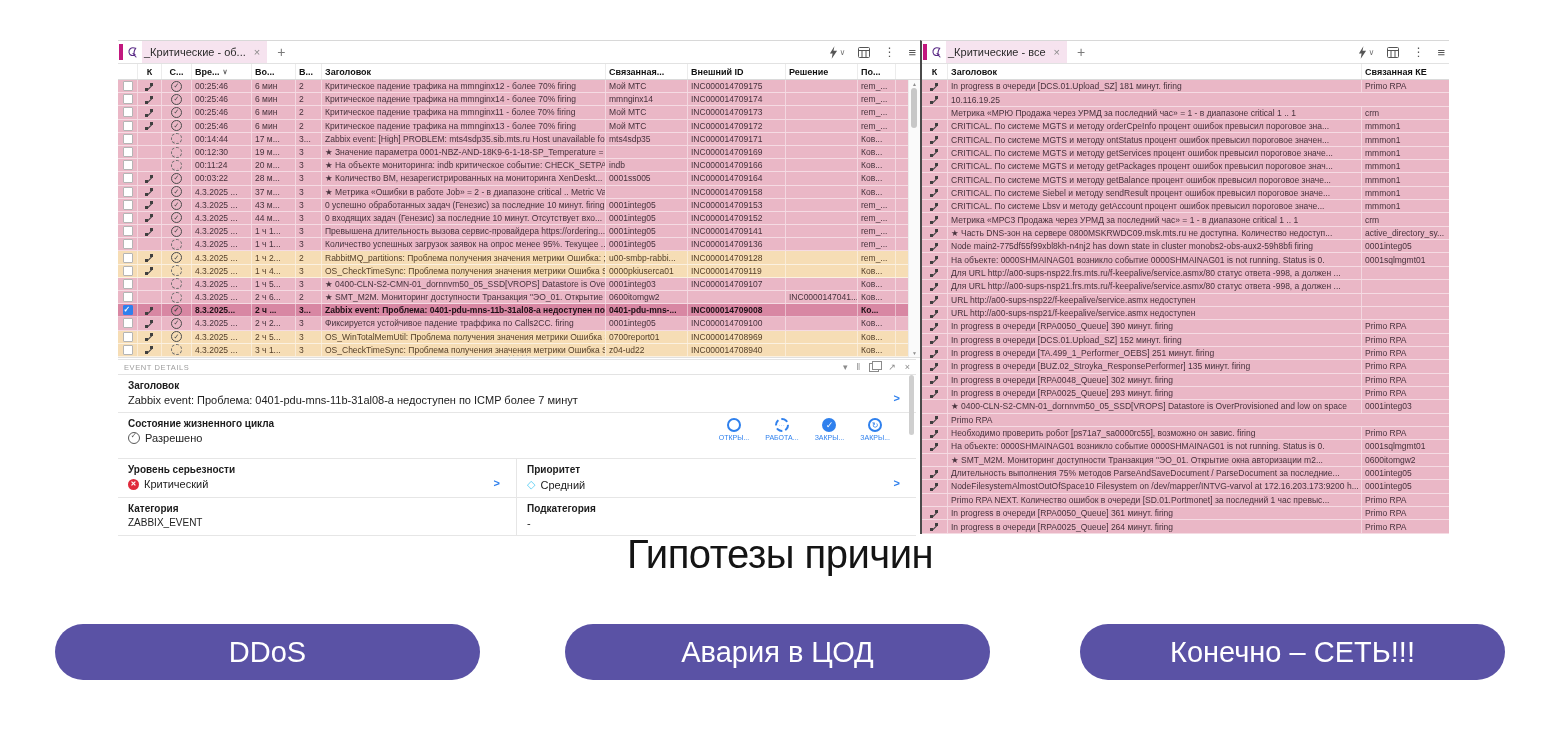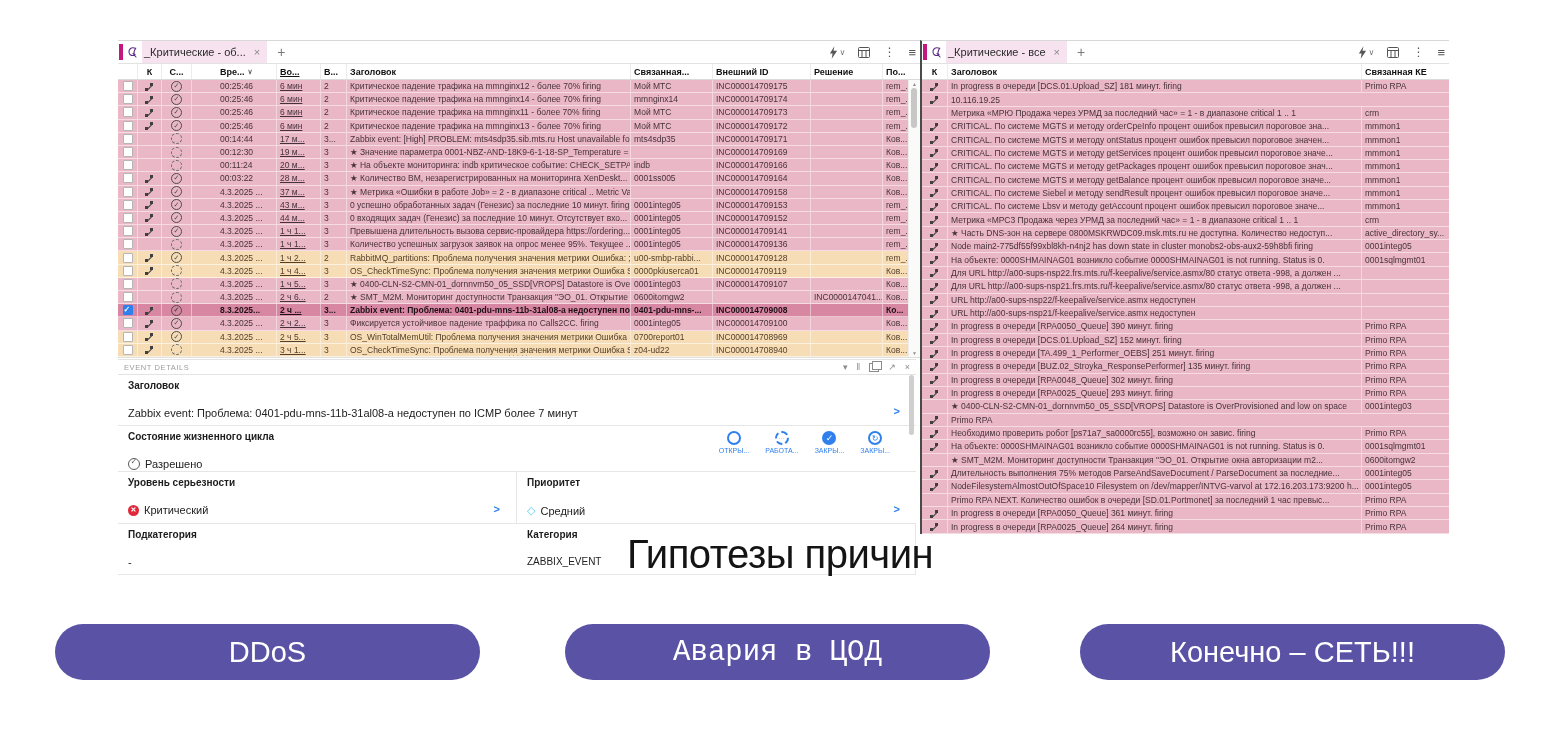--- a/index.html
+++ b/index.html
@@ -32,22 +32,22 @@
 
   .tbody{position:relative;}
   .lrow{display:flex;height:12.2px;align-items:center;font-size:8.5px;line-height:12px;color:#46323c;cursor:pointer;}
   .lrow .c{border-right:1px solid rgba(255,255,255,.45);height:100%;display:flex;align-items:center;}
   .lrow.pink{background:#eab7c6;border-bottom:1px solid rgba(255,255,255,.5);}
   .lrow.orange{background:#f6ddb5;border-bottom:1px solid rgba(255,255,255,.6);color:#55402a;}
   .lrow.sel{background:#d887a3;color:#1d1016;font-weight:700;}
   .cb{width:20px;justify-content:center;}
   .ck{width:24px;justify-content:center;}
   .cs{width:30px;justify-content:center;}
-  .ct{width:60px;margin-left:25px;}
-  .ca{width:44px;text-decoration:underline;}
+  .ct{width:60px;}
+  .ca{width:44px;}
   .cv{width:26px;}
   .cttl{width:284px;}
   .crel{width:82px;}
   .cid{width:98px;}
   .cres{width:72px;}
   .cpo{width:38px;}
   .csb{width:12px;border-right:none !important;}
 
   .rrow{display:flex;height:12.35px;align-items:center;font-size:8.5px;line-height:12px;color:#46323c;
         background:#eab7c6;border-bottom:1px solid rgba(255,255,255,.5);cursor:pointer;}
@@ -90,21 +90,21 @@
 
   
   .details{position:absolute;left:118px;width:798px;background:#fff;}
   .dbar{display:flex;align-items:center;height:14px;border-top:1px solid #e3e3e3;border-bottom:1px solid #e3e3e3;padding:0 6px;}
   .dbar .dtitle{font-size:7.5px;color:#9d9d9d;letter-spacing:.6px;}
   .dbar .dicons{margin-left:auto;display:flex;align-items:center;gap:9px;color:#8b8b8b;font-size:9px;}
   .ico-win{display:inline-block;width:8px;height:7px;border:1px solid #8b8b8b;position:relative;}
   .ico-win::before{content:"";position:absolute;left:2px;top:-3px;width:8px;height:7px;border:1px solid #8b8b8b;background:#fff;}
   .dblock{position:relative;padding:5px 10px 6px;border-bottom:1px solid #e6e6e6;}
   .dlabel{font-size:10px;font-weight:700;color:#1c1c1c;}
-  .dvalue{font-size:11px;color:#222;margin-top:16px;display:flex;align-items:center;gap:5px;}
+  .dvalue{font-size:11px;color:#222;margin-top:3px;display:flex;align-items:center;gap:5px;}
   .chev{position:absolute;right:16px;bottom:8px;color:#2f80ed;font-weight:700;font-size:11px;cursor:pointer;}
   .lifecycle{position:absolute;right:26px;top:5px;display:flex;gap:16px;}
   .lc{display:flex;flex-direction:column;align-items:center;cursor:pointer;}
   .cir{width:14px;height:14px;border-radius:50%;box-sizing:border-box;display:flex;align-items:center;justify-content:center;}
   .cir.open{border:2px solid #2f80ed;}
   .cir.work{border:2px dashed #2f80ed;color:#2f80ed;font-size:5px;letter-spacing:.5px;}
   .cir.done{background:#2f80ed;color:#fff;font-size:9px;}
   .cir.reopen{border:2px solid #2f80ed;color:#2f80ed;font-size:8px;}
   .lc .lbl{font-size:7px;color:#2f80ed;margin-top:2px;}
   .dgrid{display:flex;}
@@ -700,27 +700,27 @@
         <div class="dlabel">Приоритет</div>
         <div class="dvalue">
             <span class="pri-ico">◇</span>
             <span>Средний</span>
           </div>
         <span class="chev">&gt;</span>
       </div>
     </div>
 
     <div class="dgrid" style="border-bottom:1px solid #e6e6e6;">
+      <div class="dcell first">
+        <div class="dlabel">Категория</div>
+        <div class="dvalue" style="font-size:10px;">ZABBIX_EVENT</div>
+      </div>
       <div class="dcell">
         <div class="dlabel">Подкатегория</div>
         <div class="dvalue">-</div>
-      </div>
-      <div class="dcell first">
-        <div class="dlabel">Категория</div>
-        <div class="dvalue" style="font-size:10px;">ZABBIX_EVENT</div>
       </div>
     </div>
     <div class="dscroll"></div>
   </section>
 
   <section class="panel right">
     <div class="tabbar">
       <span class="accent-bar"></span>
       <span class="logo-ico">
         <svg width="13" height="13" viewBox="0 0 13 13">
@@ -984,16 +984,16 @@
             <span class="ico-link"></span>
           </span>
           <span class="c rttl">In progress в очереди [RPA0025_Queue] 264 минут. firing</span>
           <span class="c rrel">Primo RPA</span>
         </div>
       </div>
   </section>
 
   <h1 class="slide-title">Гипотезы причин</h1>
   <div class="pill" style="left:55px;">DDoS</div>
-  <div class="pill" style="left:565px;font-family:Liberation Mono, monospace;">Авария в ЦОД</div>
+  <div class="pill" style="left:565px;">Авария в ЦОД</div>
   <div class="pill" style="left:1080px;">Конечно – СЕТЬ!!!</div>
 
 </div>
 
 </body></html>

